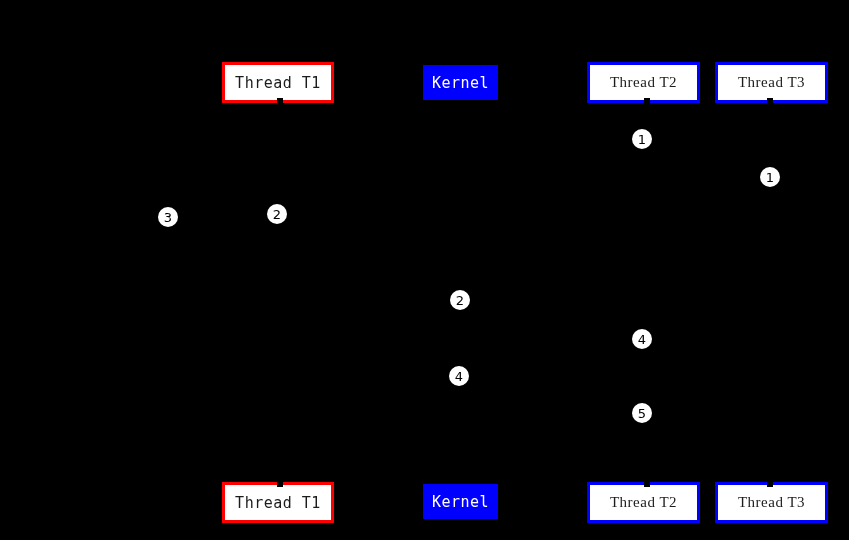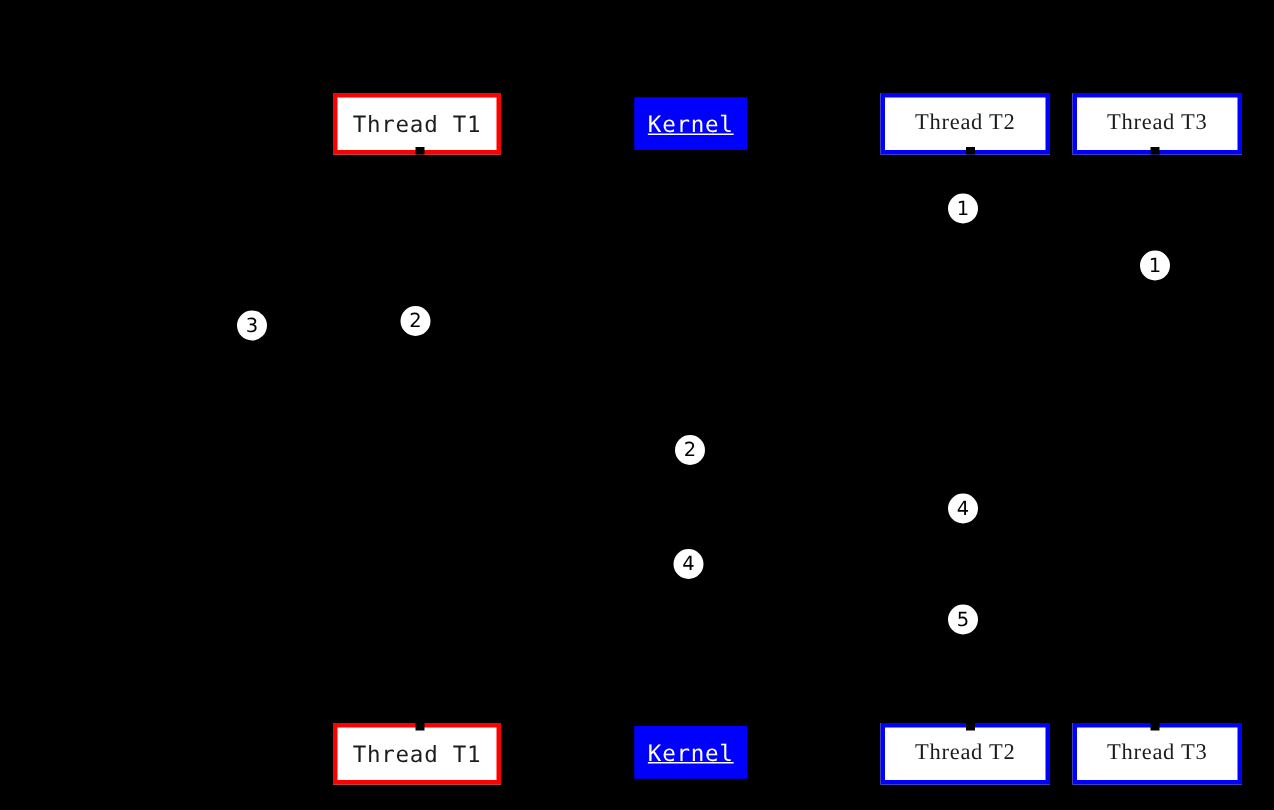--- a/index.html
+++ b/index.html
@@ -32,21 +32,20 @@
   .blue-outline {
     background: var(--box-fill, #ffffff);
     border: 3px solid var(--blue, #0000ff);
     color: var(--box-text, #1c1c1c);
     font-family: Liberation Serif, serif;
   }
   .blue-filled {
     background: var(--blue, #0000ff);
     border: 1px solid var(--blue, #0000ff);
     color: var(--kernel-text, #ffffff);
-    text-decoration: underline;
   }
   .marker {
     position: absolute;
     width: 20px; height: 20px;
     border-radius: 50%;
     background: var(--marker-fill, #ffffff);
     color: var(--marker-text, #000000);
     display: flex;
     align-items: center;
     justify-content: center;

